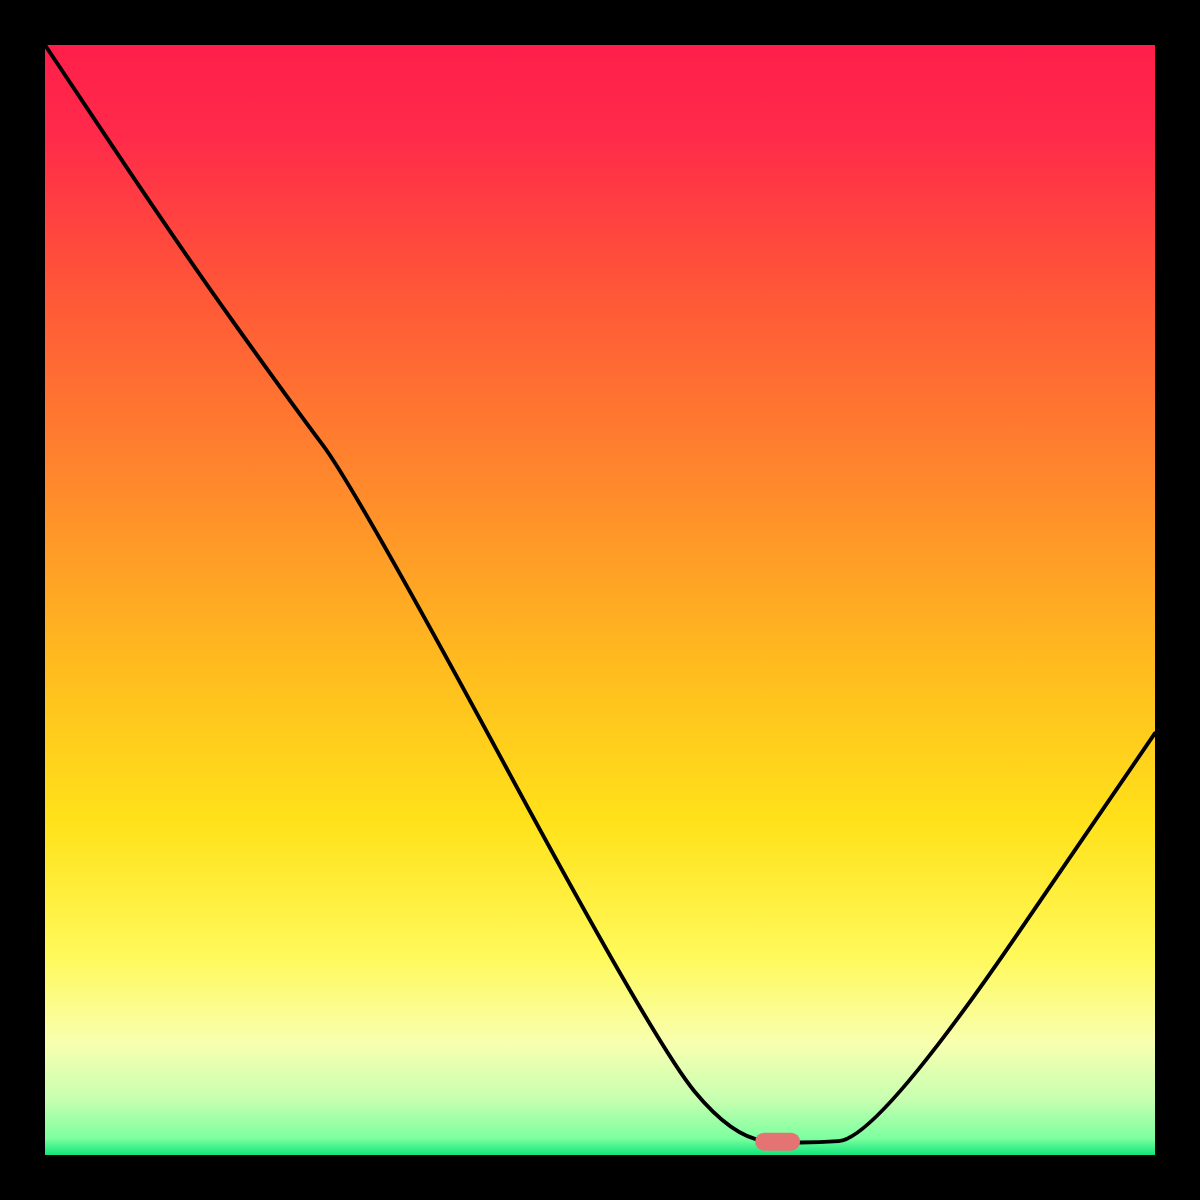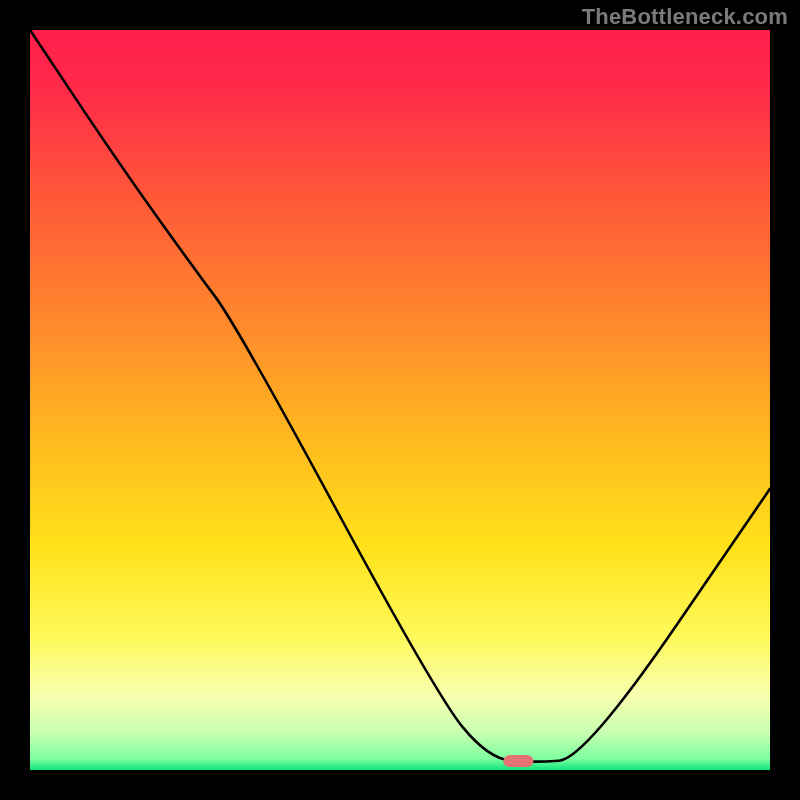--- a/index.html
+++ b/index.html
@@ -30,21 +30,20 @@
   svg.plot {
     position: absolute;
     left: 0;
     top: 0;
   }
 </style>
 </head>
 <body>
 
 <div class="frame">
-  <div class="watermark">TheBottleneck.com</div>
 
   <svg class="plot" width="800" height="800" viewBox="0 0 800 800">
     <defs>
       <linearGradient id="bgGrad" x1="0" y1="0" x2="0" y2="1">
       <stop offset="0.00%" stop-color="#ff1f4a"></stop>
           <stop offset="8.00%" stop-color="#ff2a4a"></stop>
           <stop offset="22.00%" stop-color="#ff5638"></stop>
           <stop offset="40.00%" stop-color="#ff8a2c"></stop>
           <stop offset="55.00%" stop-color="#ffb91f"></stop>
           <stop offset="70.00%" stop-color="#ffe21a"></stop>

